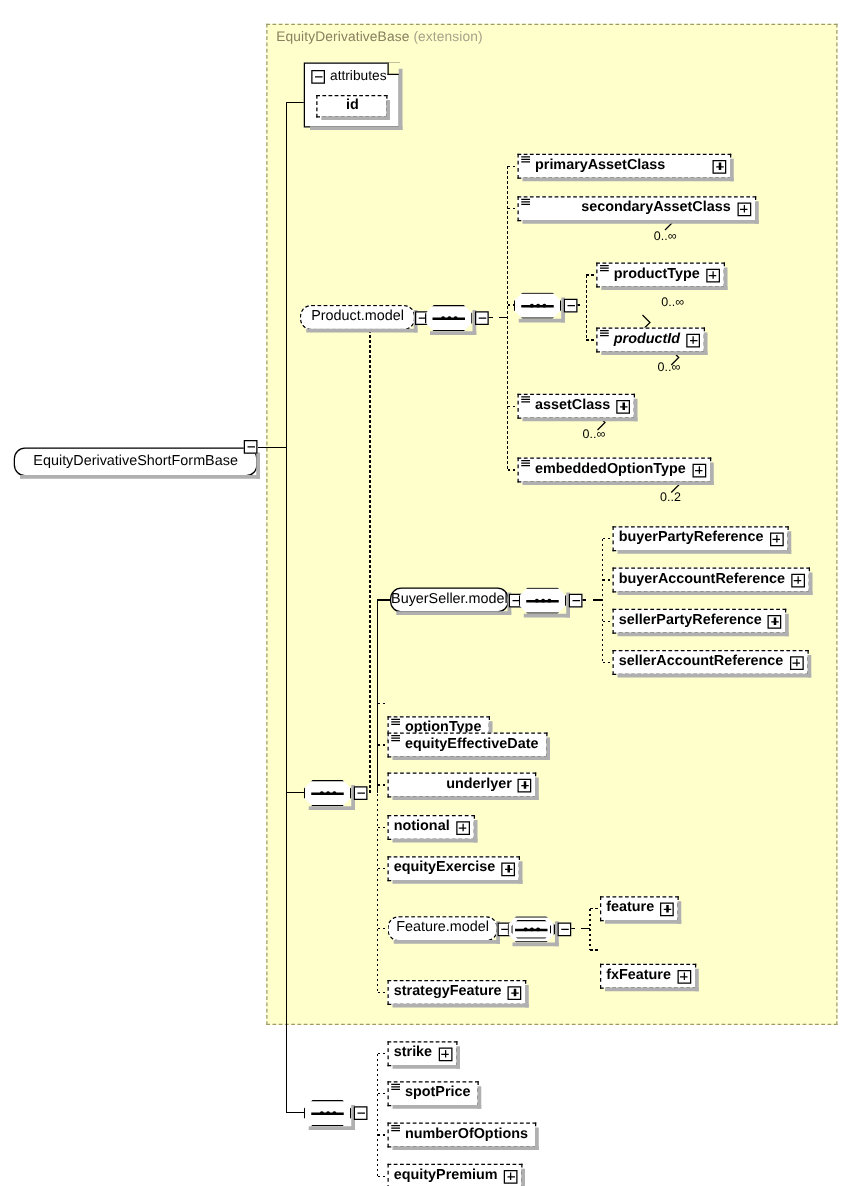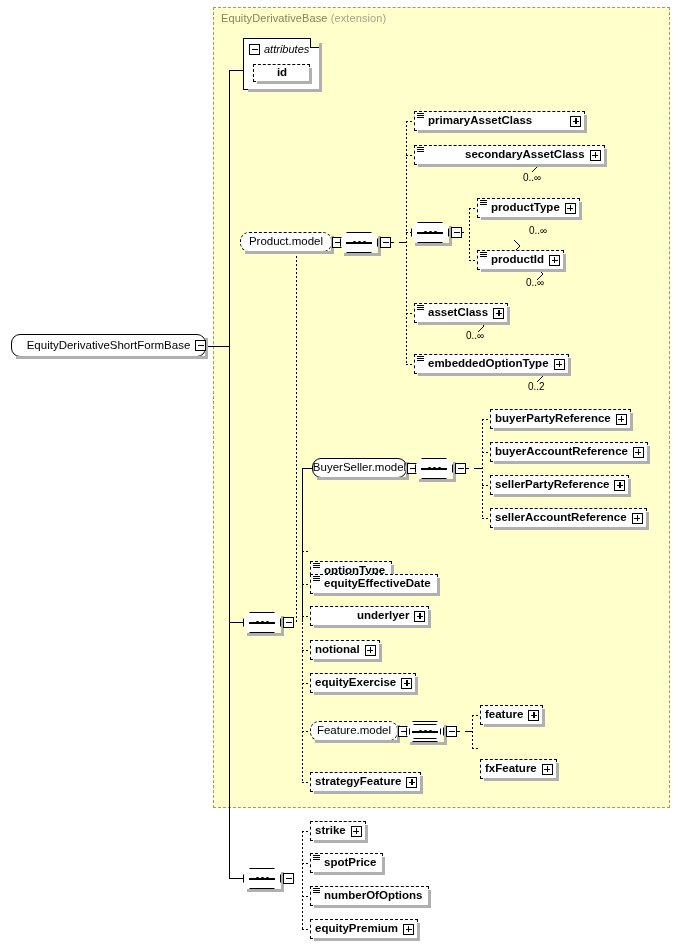--- a/index.html
+++ b/index.html
@@ -2,21 +2,21 @@
 <html><head>
 <meta charset="utf-8">
 <title>EquityDerivativeShortFormBase</title>
 <style>
   html,body{margin:0;padding:0;}
   body{
     width:680px;height:949px;background:#ffffff;
     font-family:"Liberation Sans","DejaVu Sans",sans-serif;
     position:relative;overflow:hidden;
   }
-  #canvas{position:absolute;left:0;top:0;width:680px;height:886px;}
+  #canvas{position:absolute;left:0;top:12px;width:680px;height:886px;}
 
   
   .panel{
     position:absolute;background:#ffffcc;
     border:1px dashed #a09a6a;
   }
   .panel-title{
     position:absolute;font-size:11px;color:#8a8060;
     white-space:nowrap;letter-spacing:.1px;
   }
@@ -53,21 +53,21 @@
     border-radius:9px;
   }
   .roundbox.opt{border:1px dashed #000;}
   .roundbox.req{border:1px solid #000;}
   .roundbox::after{
     content:"";position:absolute;left:4px;right:-3px;top:100%;height:3px;background:#b0b0b0;
   }
   .roundbox .shadow-r{
     position:absolute;top:3px;bottom:-3px;left:100%;width:3px;background:#b0b0b0;
   }
-  .rootbox{font-size:11.5px;color:#000;}
+  .rootbox{font-size:11.5px;color:#000;margin-top:12px;}
 
   
   .seqglyph{
     position:absolute;left:2px;top:1px;width:7px;height:7px;
     display:block;
   }
   .seqglyph i{
     display:block;height:1px;background:#000;margin-bottom:1px;
   }
   .seqglyph i:nth-child(1){width:7px;}
@@ -117,21 +117,21 @@
   
   .attrbox{
     position:absolute;background:#fff;border:1.4px solid #000;box-sizing:border-box;
   }
   .attrbox .corner{
     position:absolute;right:-1px;top:-1px;width:9px;height:9px;
     background:#ffffcc;border-left:1.4px solid #000;border-bottom:1.4px solid #000;
   }
   .attrbox .hdr{
     position:absolute;left:5px;top:4px;display:flex;align-items:center;gap:4px;
-    font-size:11px;font-style:italic;color:#000;white-space:nowrap;
+    font-size:11px;color:#000;white-space:nowrap;
   }
   .attrbox .hdr .pm{margin-left:0;}
   .attrbox .shadow-b{position:absolute;left:4px;right:-3px;top:100%;height:3px;background:#b0b0b0;}
   .attrbox .shadow-r{position:absolute;top:4px;bottom:-3px;left:100%;width:3px;background:#b0b0b0;}
 
   
   .card{
     position:absolute;font-size:10px;color:#000;white-space:nowrap;
     font-family:"Liberation Sans","DejaVu Sans",sans-serif;
   }
@@ -331,21 +331,21 @@
         <i></i>
         <i></i>
         <i></i>
       </span>
     <span class="lbl pad">productType</span>
     <span class="pm plus"></span>
     <span class="shadow-r"></span>
   </div>
   <span class="card" style="left:529px;top:225px;">0..∞</span>
 
-  <div class="nodebox opt" style="left:477px;top:250px;height:20px;">
+  <div class="nodebox opt" style="left:477px;top:250px;height:20px;font-style:italic;">
     <span class="seqglyph">
         <i></i>
         <i></i>
         <i></i>
       </span>
     <span class="lbl pad">productId</span>
     <span class="pm plus"></span>
     <span class="shadow-r"></span>
   </div>
   <span class="card" style="left:526px;top:277px;">0..∞</span>

